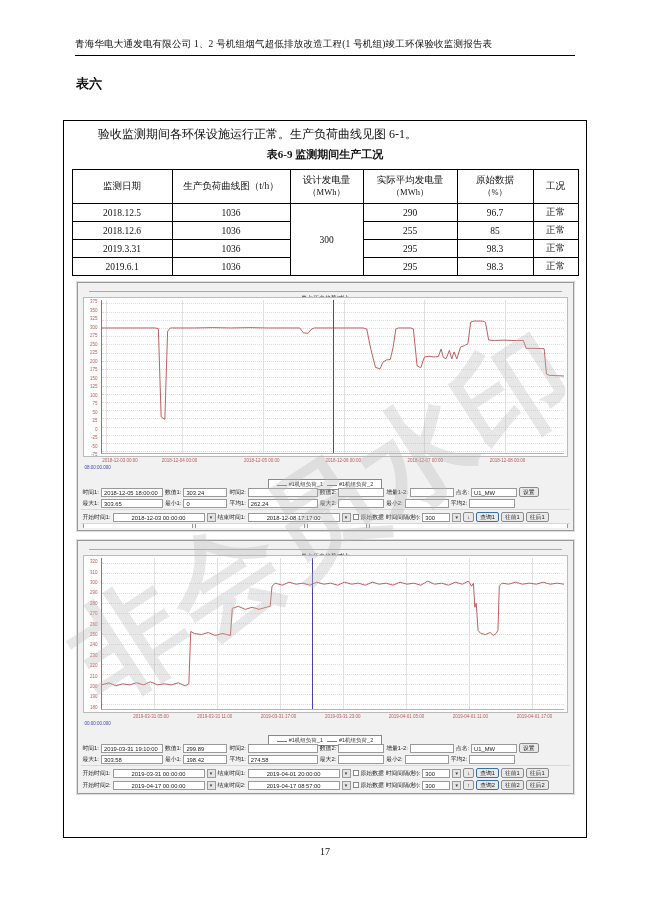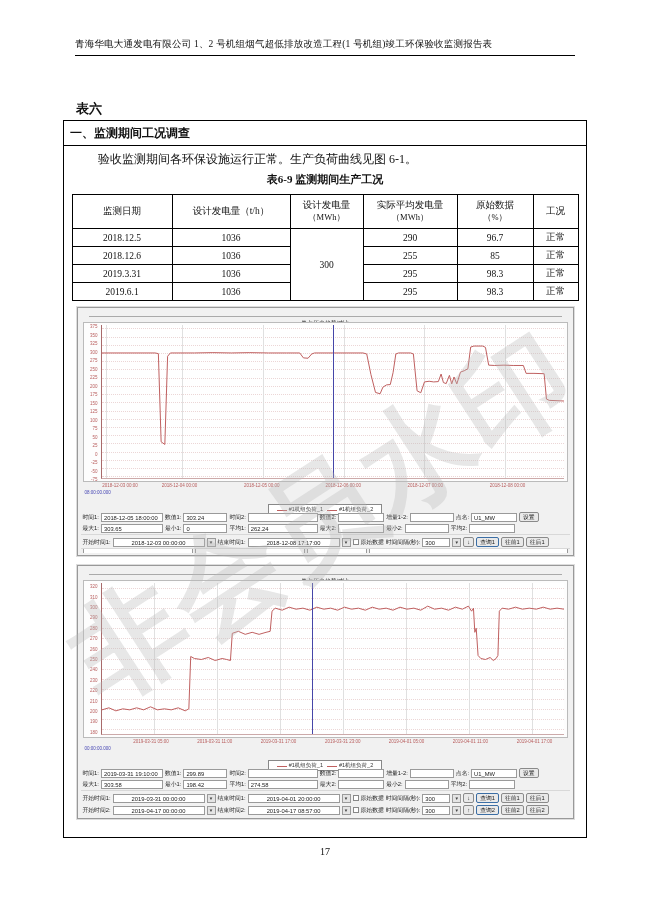--- a/index.html
+++ b/index.html
@@ -2,21 +2,21 @@
 <html><head>
 <meta charset="utf-8">
 <style>
   * { margin:0; padding:0; box-sizing:border-box; }
   html,body { width:650px; height:919px; }
   body { background:#fff; font-family:"Liberation Serif","DejaVu Serif",serif; color:#111; position:relative; overflow:hidden; }
 
   
   .doc-header { position:absolute; top:38px; left:75px; width:500px; font-size:9.5px; letter-spacing:.2px; }
   .header-rule { position:absolute; top:55px; left:75px; width:500px; border-top:1.3px solid #000; }
-  .section-label { position:absolute; top:100px; left:76px; font-size:13px; font-weight:bold;text-align:center; }
+  .section-label { position:absolute; top:75px; left:76px; font-size:13px; font-weight:bold;text-align:center; }
   .page-number { position:absolute; top:846px; left:0; width:100%; text-align:center; font-size:10px; }
 
   .watermark { position:absolute; top:300px; left:25px; width:640px; height:420px;
     display:flex; align-items:center; justify-content:center;
     transform:rotate(-33deg); transform-origin:50% 60%;
     font-size:112px; font-weight:bold; color:rgba(185,185,185,.34);
     letter-spacing:2px; white-space:nowrap; z-index:50; pointer-events:none; }
 
   
   .main-box { position:absolute; top:120px; left:63px; width:524px; height:718px; border:1.6px solid #000; background:#fff; }
@@ -68,37 +68,36 @@
 </style>
 </head>
 <body>
 
 <div class="doc-header">青海华电大通发电有限公司 1、2 号机组烟气超低排放改造工程(1 号机组)竣工环保验收监测报告表</div>
 <div class="header-rule"></div>
 <div class="section-label">表六</div>
 <div class="watermark">非会员水印</div>
 
 <div class="main-box">
-  <div class="box-heading">一、监测期间工况调查</div>
   <div class="box-para">验收监测期间各环保设施运行正常。生产负荷曲线见图 6-1。</div>
   <div class="tbl-title">表6-9  监测期间生产工况</div>
 
   <table class="cond">
     <colgroup>
         <col style="width:100px">
         <col style="width:118px">
         <col style="width:73px">
         <col style="width:94px">
         <col style="width:76px">
         <col style="width:45px">
       </colgroup>
     <tbody>
         <tr style="height:34px">
       <th>监测日期</th>
-      <th>设计发电量（t/h）</th>
+      <th>生产负荷曲线图（t/h）</th>
       <th>
             <div>设计发电量</div>
             <div class="unit">（MWh）</div>
           </th>
       <th>
             <div>实际平均发电量</div>
             <div class="unit">（MWh）</div>
           </th>
       <th>
             <div>原始数据</div>

